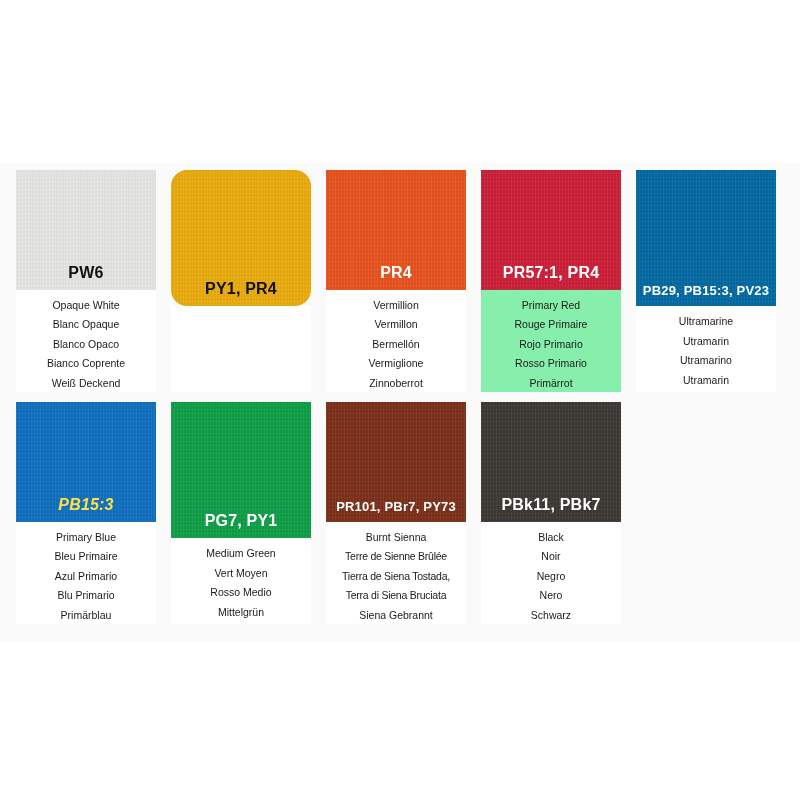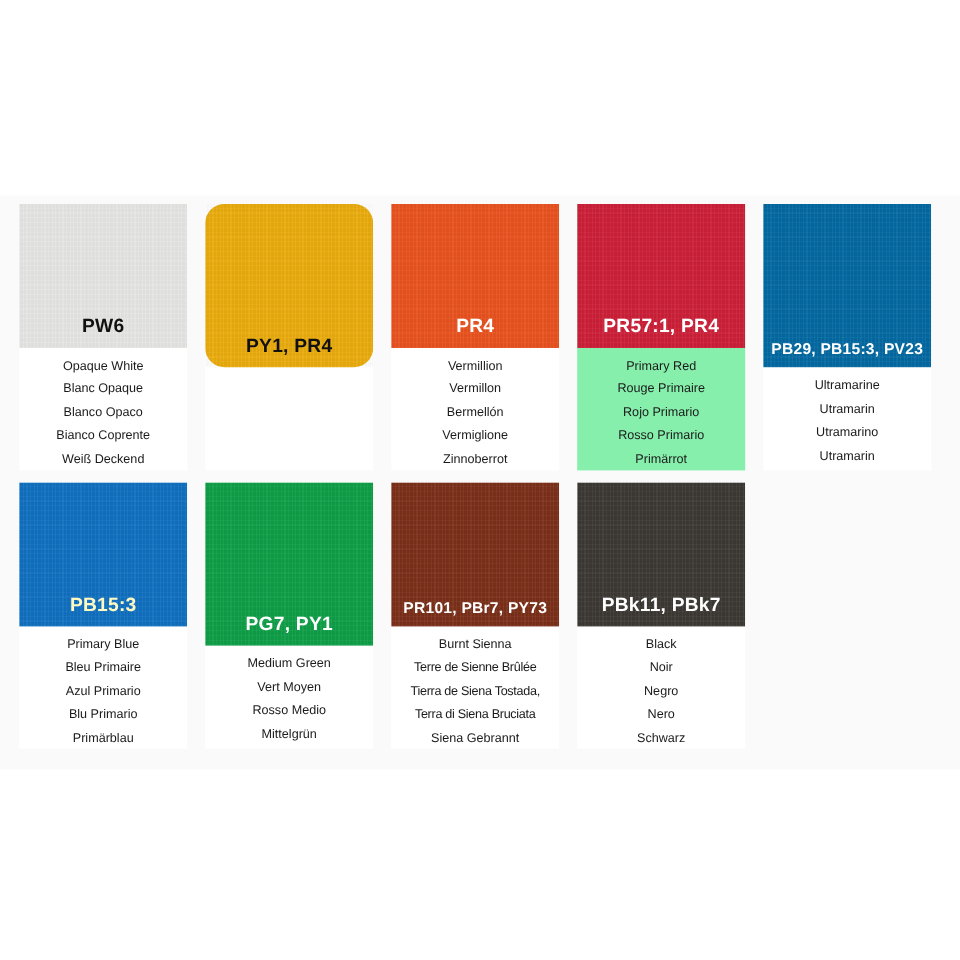--- a/index.html
+++ b/index.html
@@ -162,21 +162,21 @@
         </div>
         <div class="names">
           <div class="name-line">Ultramarine</div>
           <div class="name-line">Utramarin</div>
           <div class="name-line">Utramarino</div>
           <div class="name-line">Utramarin</div>
         </div>
       </div>
       <div class="swatch-card" style="background: rgb(255, 255, 255);">
         <div class="swatch-chip" style="background: rgb(16, 112, 192);">
-          <div class="pigment-code light-text" style="color: #fef9c3;">PB15:3</div>
+          <div class="pigment-code light-text" style="color: #fde047; font-style: italic;">PB15:3</div>
         </div>
         <div class="names">
           <div class="name-line">Primary Blue</div>
           <div class="name-line">Bleu Primaire</div>
           <div class="name-line">Azul Primario</div>
           <div class="name-line">Blu Primario</div>
           <div class="name-line">Primärblau</div>
         </div>
       </div>
       <div class="swatch-card" style="background: rgb(255, 255, 255);">

